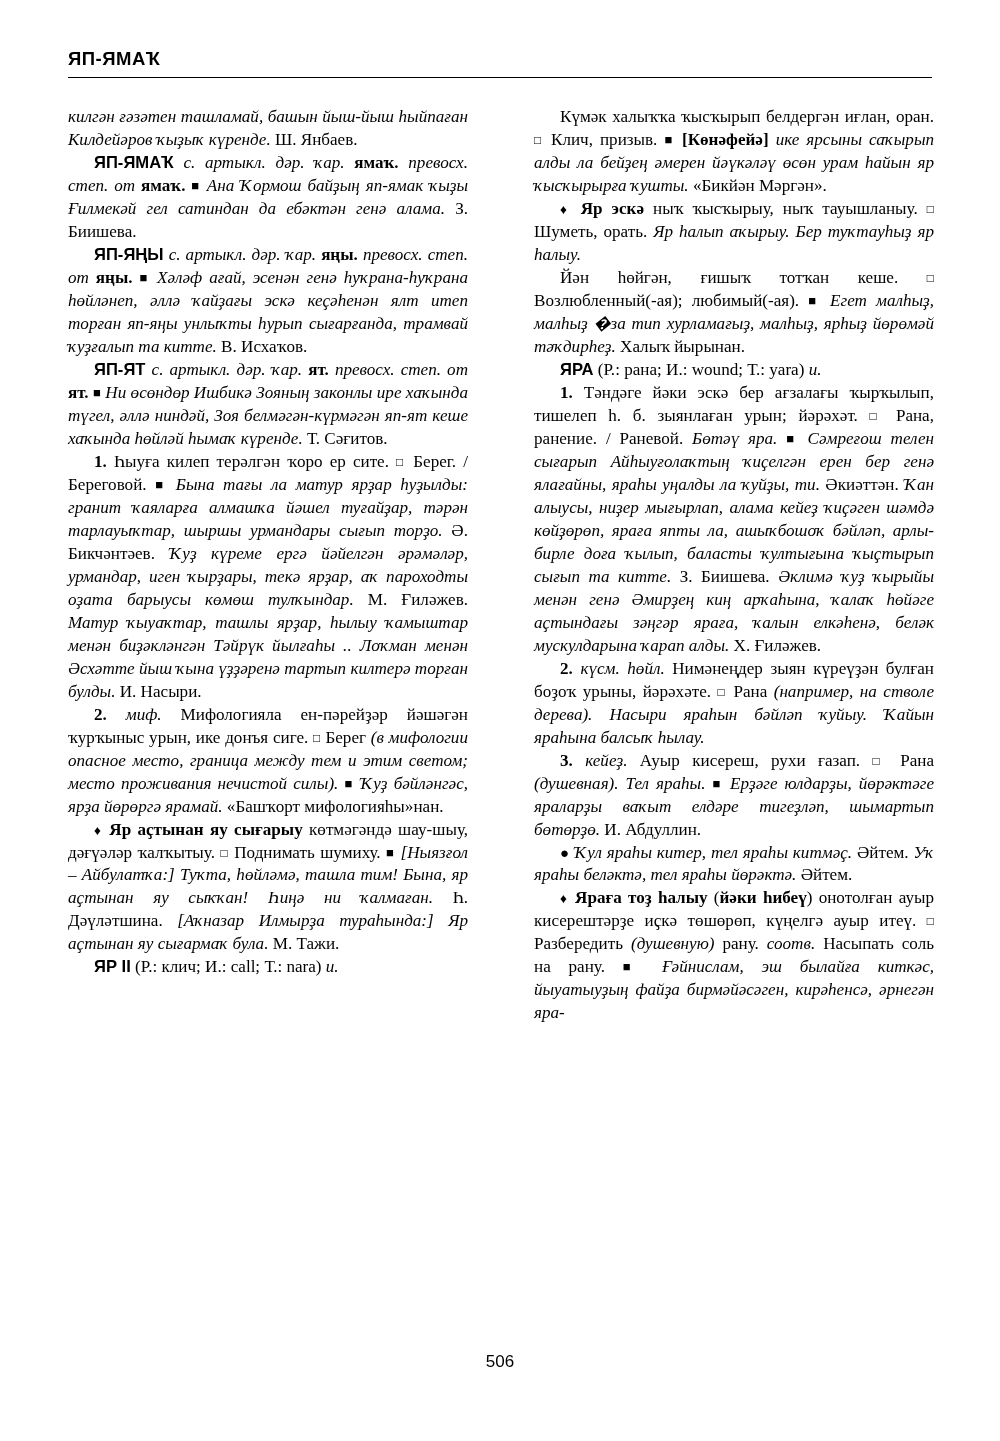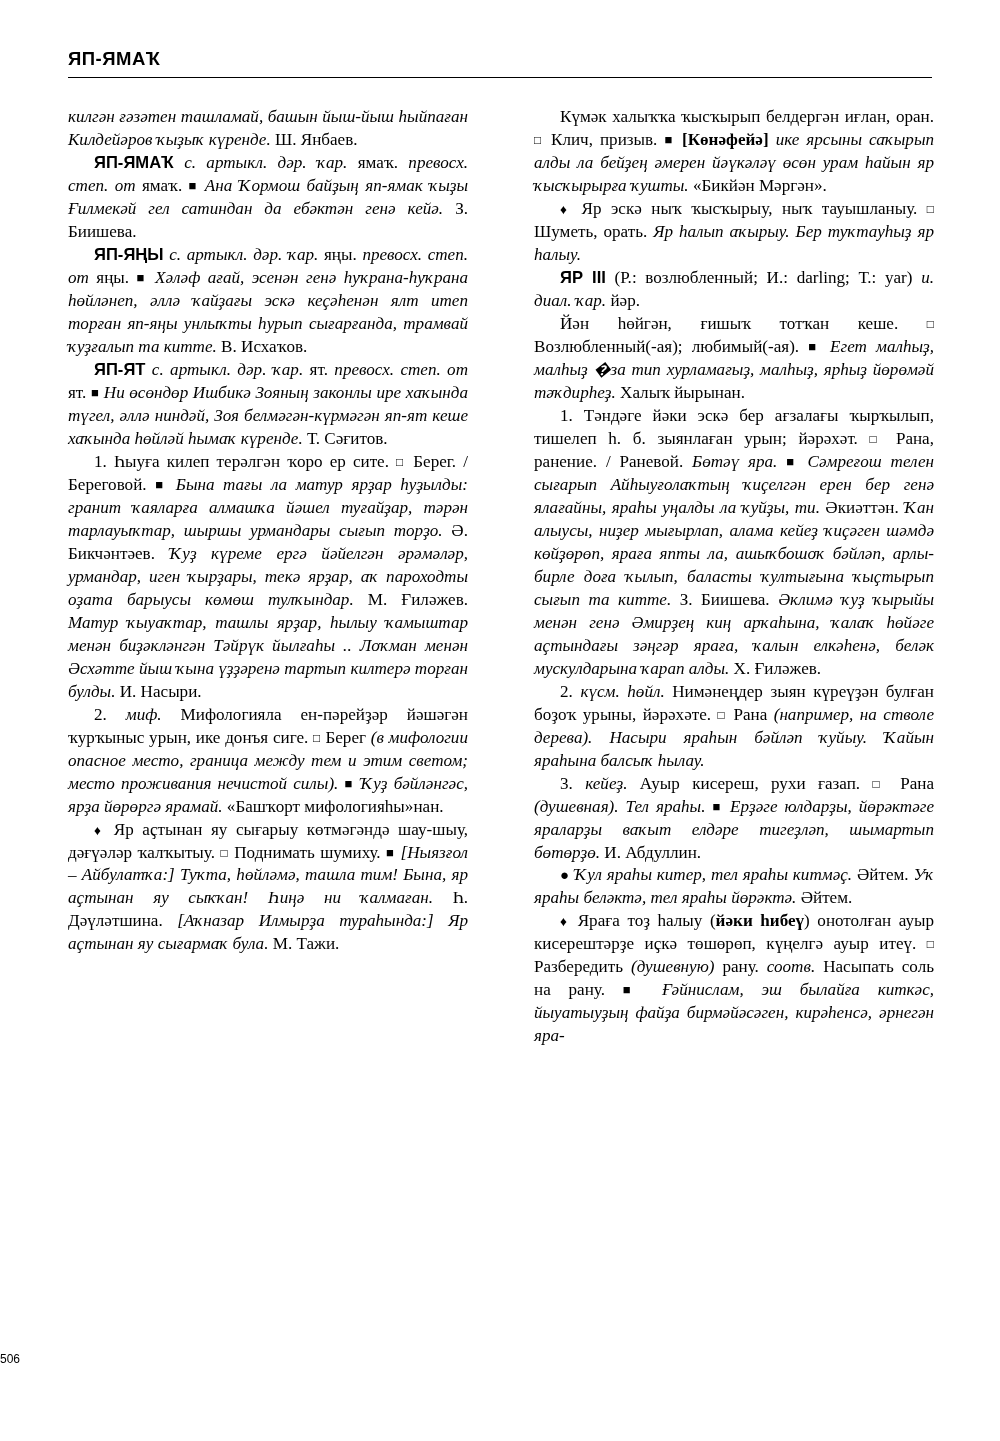--- a/index.html
+++ b/index.html
@@ -59,21 +59,21 @@
   .col-left { left: 0; }
   .col-right { left: 466px; }
   p {
     margin: 0;
     text-indent: 0;
   }
   p.ind {
     text-indent: 26px;
   }
   .i { font-style: italic; font-family: Liberation Serif, serif; }
-  .b { font-weight: normal; }
+  .b { font-weight: bold; }
   .bi { font-weight: bold; }
   .hw {
     font-family: "Liberation Sans", sans-serif;
     font-weight: bold;
     font-size: 16.6px;
   }
   .sq {
     font-family: "Liberation Sans", sans-serif;
     font-size: 12px;
     vertical-align: 1px;
@@ -87,52 +87,53 @@
     vertical-align: 0px;
   }
   .bullet {
     font-size: 15px;
   }
   .pagenum {
     position: absolute;
     top: 1352px;
     left: 0;
     width: 1000px;
-    text-align: left;
+    text-align: center;
     font-family: "Liberation Sans", sans-serif;
-    font-size: 12px;
+    font-size: 17px;
   }
 </style>
 </head>
 <body>
 
 <div class="page">
 
   <div class="header">
     <div class="header-title">ЯП-ЯМАҠ</div>
     <div class="header-rule"></div>
   </div>
 
   <div class="columns">
 
     <div class="col col-left">
       <p><span class="i">килгән ғәзәтен ташламай, башын йыш-йыш һыйпаған Килдейәров ҡыҙыҡ күренде.</span> Ш. Янбаев.</p>
-      <p class="ind"><span class="hw">ЯП-ЯМАҠ</span> <span class="i">с. артыкл. дәр. ҡар.</span> <span class="b">ямаҡ.</span> <span class="i">превосх. степ. от</span> <span class="b">ямаҡ.</span> <span class="filled">■</span> <span class="i">Ана Ҡормош байҙың яп-ямак ҡыҙы Ғилмекәй гел сатиндан да ебәктән генә кейә.</span> З. Биишева.</p>
+      <p class="ind"><span class="hw">ЯП-ЯМАҠ</span> <span class="i">с. артыкл. дәр. ҡар.</span> <span class="b">ямаҡ.</span> <span class="i">превосх. степ. от</span> <span class="b">ямаҡ.</span> <span class="filled">■</span> <span class="i">Ана Ҡормош байҙың яп-ямак ҡыҙы Ғилмекәй гел сатиндан да ебәктән генә алама.</span> З. Биишева.</p>
       <p class="ind"><span class="hw">ЯП-ЯҢЫ</span> <span class="i">с. артыкл. дәр. ҡар.</span> <span class="b">яңы.</span> <span class="i">превосх. степ. от</span> <span class="b">яңы.</span> <span class="filled">■</span> <span class="i">Хәләф ағай, эсенән генә һуҡрана-һуҡрана һөйләнеп, әллә ҡайҙағы эскә кеҫәһенән ялт итеп торған яп-яңы унлыҡты һурып сығарғанда, трамвай ҡуҙғалып та китте.</span> В. Исхаҡов.</p>
       <p class="ind"><span class="hw">ЯП-ЯТ</span> <span class="i">с. артыкл. дәр. ҡар.</span> <span class="b">ят.</span> <span class="i">превосх. степ. от</span> <span class="b">ят.</span> <span class="filled">■</span> <span class="i">Ни өсөндөр Ишбикә Зояның законлы ире хаҡында түгел, әллә ниндәй, Зоя белмәгән-күрмәгән яп-ят кеше хаҡында һөйләй һымаҡ күренде.</span> Т. Сәғитов.</p>
       <p class="ind"><span class="b">1.</span> Һыуға килеп терәлгән ҡоро ер сите. <span class="sq">□</span> Берег. / Береговой. <span class="filled">■</span> <span class="i">Бына тағы ла матур ярҙар һуҙылды: гранит ҡаяларға алмашҡа йәшел туғайҙар, тәрән тарлауыҡтар, шыршы урмандары сығып торҙо.</span> Ә. Бикчәнтәев. <span class="i">Ҡуҙ күреме ергә йәйелгән әрәмәләр, урмандар, иген ҡырҙары, текә ярҙар, аҡ пароходты оҙата барыусы көмөш тулҡындар.</span> М. Ғиләжев. <span class="i">Матур ҡыуаҡтар, ташлы ярҙар, һылыу ҡамыштар менән биҙәкләнгән Тәйрүк йылғаһы .. Лоҡман менән Әсхәтте йыш ҡына үҙҙәренә тартып килтерә торған булды.</span> И. Насыри.</p>
       <p class="ind"><span class="b">2.</span> <span class="i">миф.</span> Мифологияла ен-пәрейҙәр йәшәгән ҡурҡыныс урын, ике донъя сиге. <span class="sq">□</span> Берег <span class="i">(в мифологии опасное место, граница между тем и этим светом; место проживания нечистой силы).</span> <span class="filled">■</span> <span class="i">Ҡуҙ бәйләнгәс, ярҙа йөрөргә ярамай.</span> «Башҡорт мифологияһы»нан.</p>
       <p class="ind"><span class="diamond">♦</span> <span class="b">Яр аҫтынан яу сығарыу</span> көтмәгәндә шау-шыу, дәғүәләр ҡалҡытыу. <span class="sq">□</span> Поднимать шумиху. <span class="filled">■</span> <span class="i">[Ныязғол – Айбулатҡа:] Туҡта, һөйләмә, ташла тим! Бына, яр аҫтынан яу сыҡҡан! Һиңә ни ҡалмаған.</span> Һ. Дәүләтшина. <span class="i">[Аҡназар Илмырҙа тураһында:] Яр аҫтынан яу сығармаҡ була.</span> М. Тажи.</p>
+      <p class="ind"><span class="hw">ЯР II</span> (Р.: клич; И.: call; Т.: nara) <span class="i">и.</span></p>
     </div>
 
     <div class="col col-right">
       <p class="ind">Күмәк халыҡҡа ҡысҡырып белдергән иғлан, оран. <span class="sq">□</span> Клич, призыв. <span class="filled">■</span> <span class="bi">[Көнәфейә]</span> <span class="i">ике ярсыны саҡырып алды ла бейҙең әмерен йәүкәләү өсөн урам һайын яр ҡысҡырырға ҡушты.</span> «Бикйән Мәргән».</p>
       <p class="ind"><span class="diamond">♦</span> <span class="b">Яр эскә</span> ныҡ ҡысҡырыу, ныҡ тауышланыу. <span class="sq">□</span> Шуметь, орать. <span class="i">Яр һалып аҡырыу. Бер туҡтауһыҙ яр һалыу.</span></p>
-      <p class="ind"><span class="hw">ЯР III</span> (Р.: возлюбленный; И.: darling; Т.: yar) <span class="i">и. диал. ҡар.</span> <span class="b">йәр.</span></p>
       <p class="ind">Йән һөйгән, ғишыҡ тотҡан кеше. <span class="sq">□</span> Возлюбленный(-ая); любимый(-ая). <span class="filled">■</span> <span class="i">Егет малһыҙ, малһыҙ �за тип хурламағыҙ, малһыҙ, ярһыҙ йөрөмәй тәҡдирһеҙ.</span> Халыҡ йырынан.</p>
+      <p class="ind"><span class="hw">ЯРА</span> (Р.: рана; И.: wound; Т.: yara) <span class="i">и.</span></p>
       <p class="ind"><span class="b">1.</span> Тәндәге йәки эскә бер ағзалағы ҡырҡылып, тишелеп һ. б. зыянлаған урын; йәрәхәт. <span class="sq">□</span> Рана, ранение. / Раневой. <span class="i">Бөтәү яра.</span> <span class="filled">■</span> <span class="i">Сәмреғош телен сығарып Айһыуғолаҡтың ҡиҫелгән ерен бер генә ялағайны, яраһы уңалды ла ҡуйҙы, ти.</span> Әкиәттән. <span class="i">Ҡан алыусы, ниҙер мығырлап, алама кейеҙ ҡиҫәген шәмдә көйҙөрөп, яраға япты ла, ашыҡбошоҡ бәйләп, арлы-бирле доға ҡылып, баласты ҡултығына ҡыҫтырып сығып та китте.</span> З. Биишева. <span class="i">Әклимә ҡуҙ ҡырыйы менән генә Әмирҙең киң арҡаһына, ҡалаҡ һөйәге аҫтындағы зәңгәр яраға, ҡалын елкәһенә, беләк мускулдарына ҡарап алды.</span> Х. Ғиләжев.</p>
       <p class="ind"><span class="b">2.</span> <span class="i">күсм. һөйл.</span> Нимәнеңдер зыян күреүҙән булған боҙоҡ урыны, йәрәхәте. <span class="sq">□</span> Рана <span class="i">(например, на стволе дерева).</span> <span class="i">Насыри яраһын бәйләп ҡуйыу. Ҡайын яраһына балсыҡ һылау.</span></p>
       <p class="ind"><span class="b">3.</span> <span class="i">кейеҙ.</span> Ауыр кисереш, рухи ғазап. <span class="sq">□</span> Рана <span class="i">(душевная). Тел яраһы.</span> <span class="filled">■</span> <span class="i">Ерҙәге юлдарҙы, йөрәктәге яраларҙы ваҡыт елдәре тигеҙләп, шымартып бөтөрҙө.</span> И. Абдуллин.</p>
       <p class="ind"><span class="bullet">●</span> <span class="i">Ҡул яраһы китер, тел яраһы китмәҫ.</span> Әйтем. <span class="i">Уҡ яраһы беләктә, тел яраһы йөрәктә.</span> Әйтем.</p>
       <p class="ind"><span class="diamond">♦</span> <span class="b">Яраға тоҙ һалыу</span> (<span class="bi">йәки һибеү</span>) онотолған ауыр кисерештәрҙе иҫкә төшөрөп, күңелгә ауыр итеү. <span class="sq">□</span> Разбередить <span class="i">(душевную)</span> рану. <span class="i">соотв.</span> Насыпать соль на рану. <span class="filled">■</span> <span class="i">Ғәйнислам, эш былайға киткәс, йыуатыуҙың файҙа бирмәйәсәген, кирәһенсә, әрнегән яра-</span></p>
     </div>
 
   </div>
 
   <div class="pagenum">506</div>

